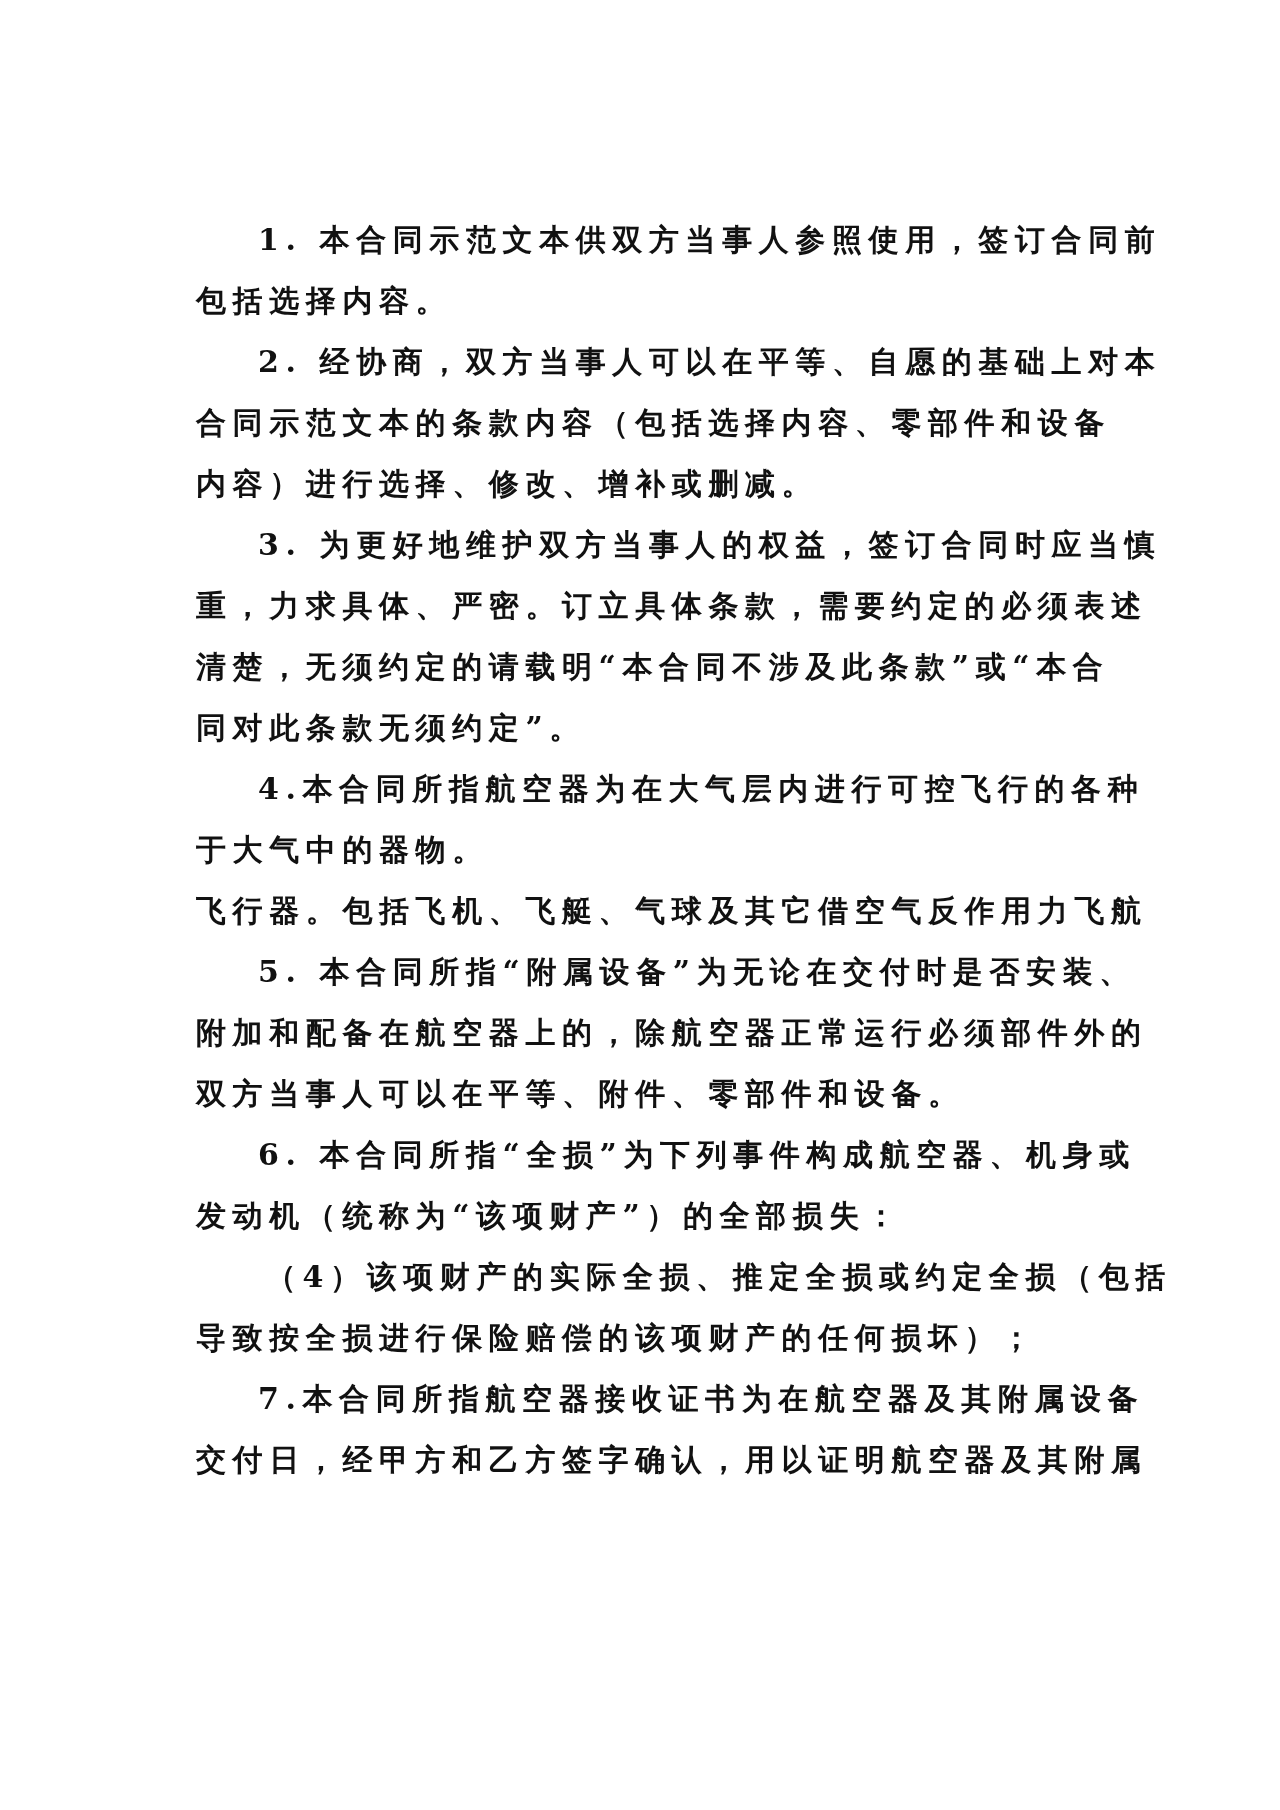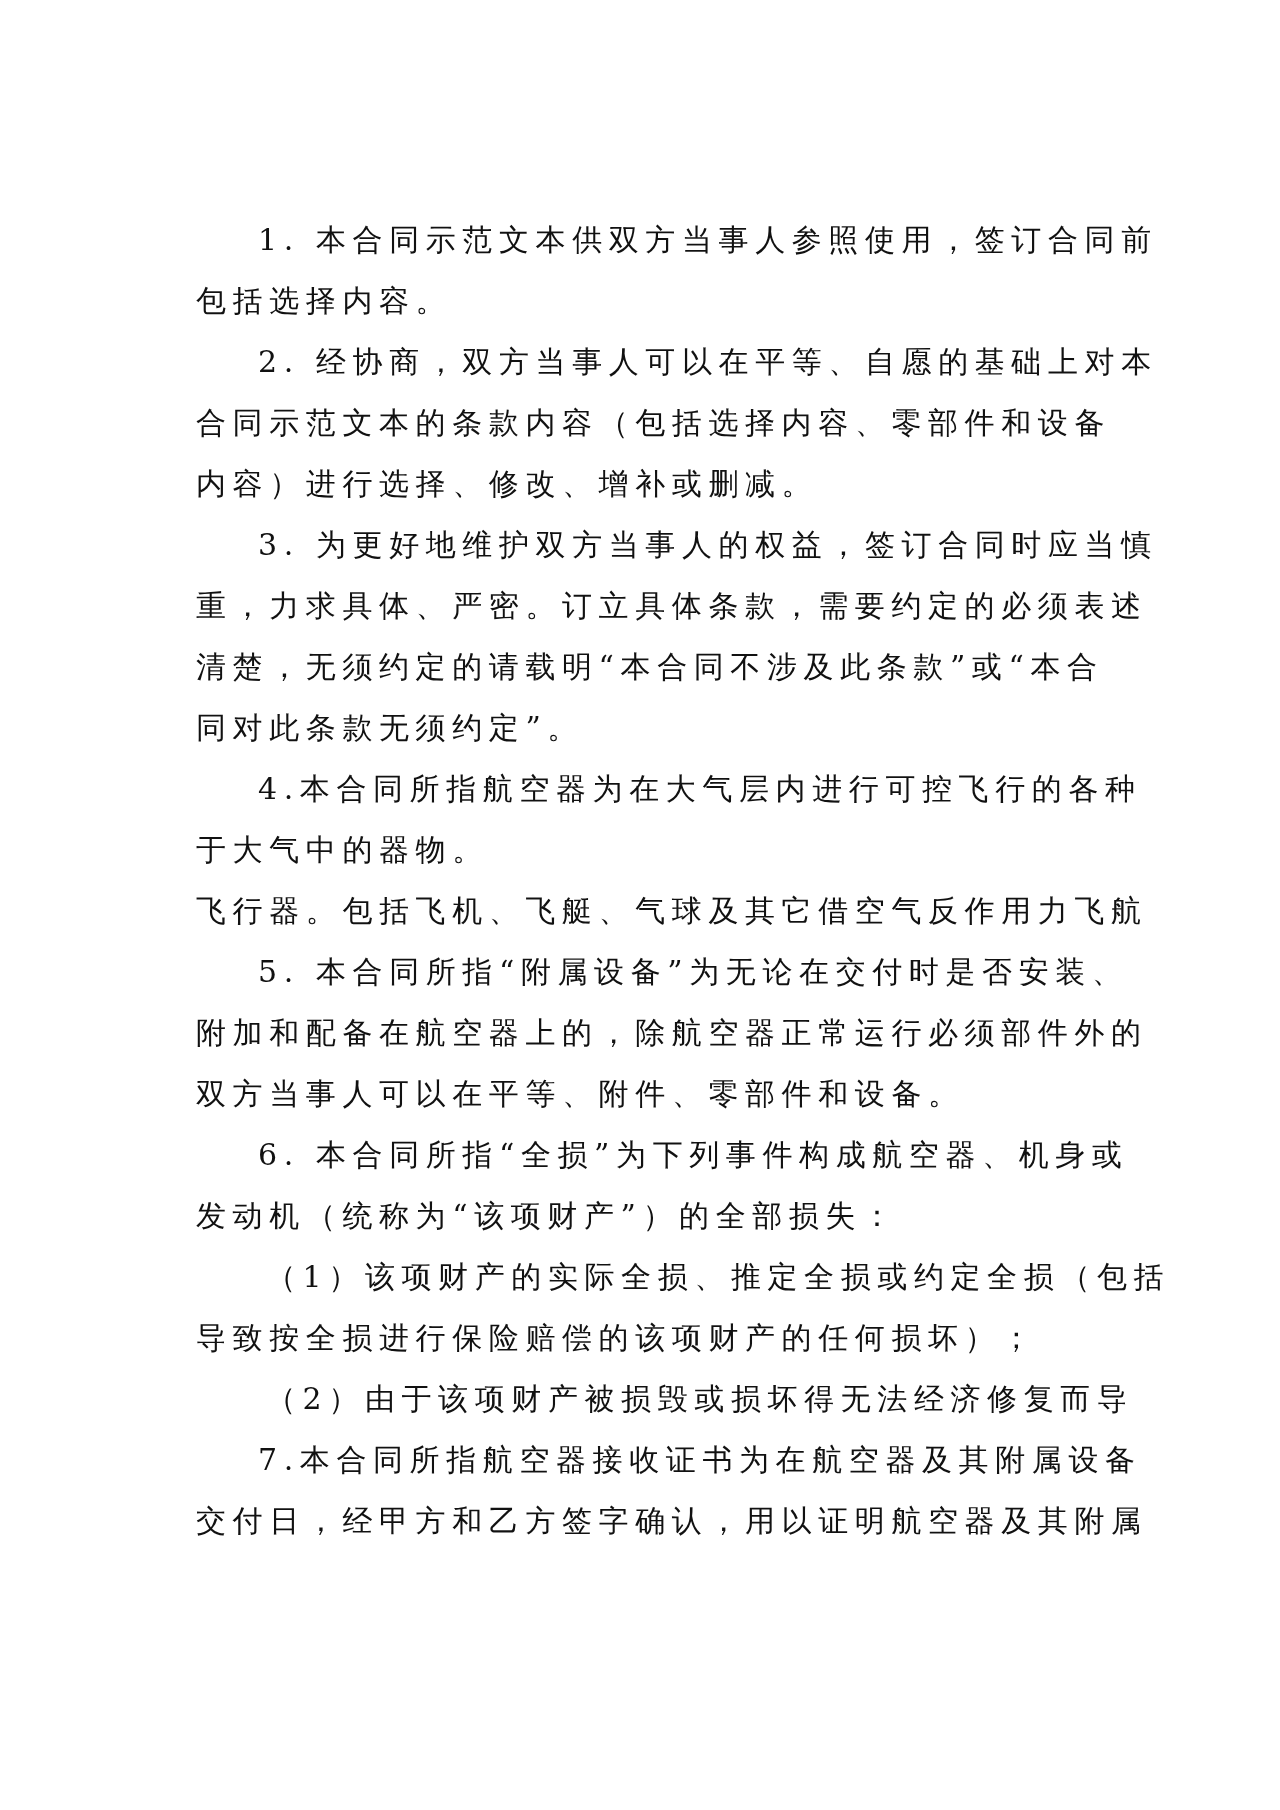--- a/index.html
+++ b/index.html
@@ -13,20 +13,21 @@
       position: relative;
       overflow: hidden;
     }
     .page {
       position: absolute;
       left: 0;
       top: 0;
       width: 1280px;
       height: 1810px;
       background: #ffffff;
+      font-weight: bold;
     }
     .content {
       position: absolute;
       left: 196px;
       top: 215px;
       width: 890px;
       color: #111111;
       font-family: "DejaVu Serif", "Liberation Serif", serif;
       font-size: 30px;
       letter-spacing: 6.6px;
@@ -79,26 +80,25 @@
       <div class="line">附加和配备在航空器上的，除航空器正常运行必须部件外的</div>
       <div class="line">双方当事人可以在平等、附件、零部件和设备。</div>
     </div>
 
     <div>
       <div class="line indent">6. 本合同所指“全损”为下列事件构成航空器、机身或</div>
       <div class="line">发动机（统称为“该项财产”）的全部损失：</div>
     </div>
 
     <div>
-      <div class="line indent-sub">（1）该项财产的实际全损、推定全损或约定全损（包括</div>
+      <div class="line indent-sub">（4）该项财产的实际全损、推定全损或约定全损（包括</div>
       <div class="line">导致按全损进行保险赔偿的该项财产的任何损坏）；</div>
     </div>
 
     <div>
-      <div class="line indent-sub">（2）由于该项财产被损毁或损坏得无法经济修复而导</div>
     </div>
 
     <div>
       <div class="line indent">7.本合同所指航空器接收证书为在航空器及其附属设备</div>
       <div class="line">交付日，经甲方和乙方签字确认，用以证明航空器及其附属</div>
     </div>
 
   </div>
 </div>
 

